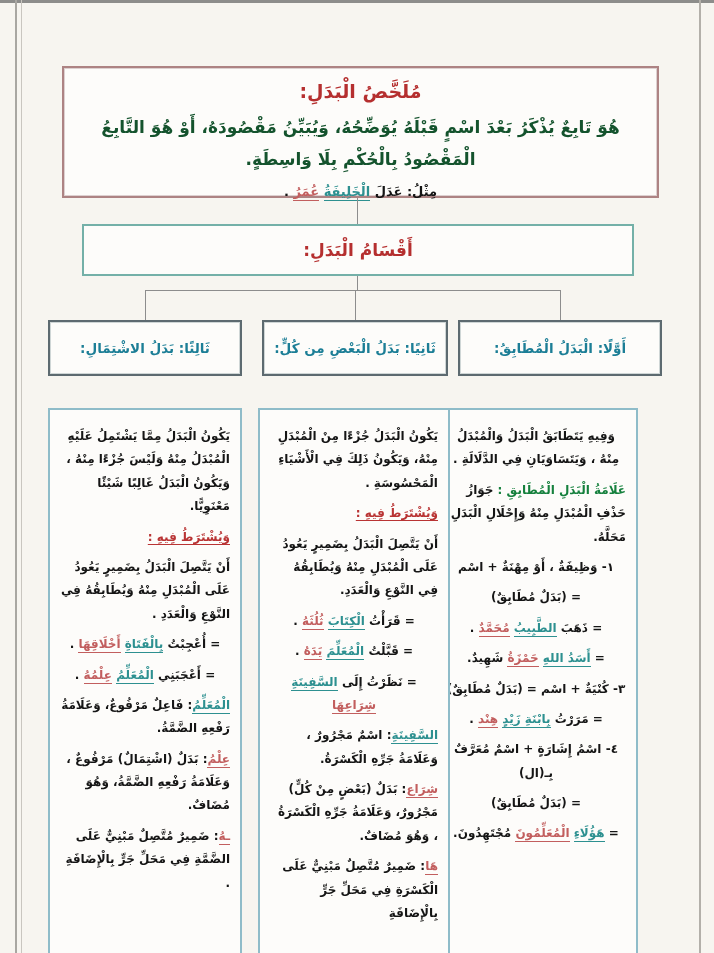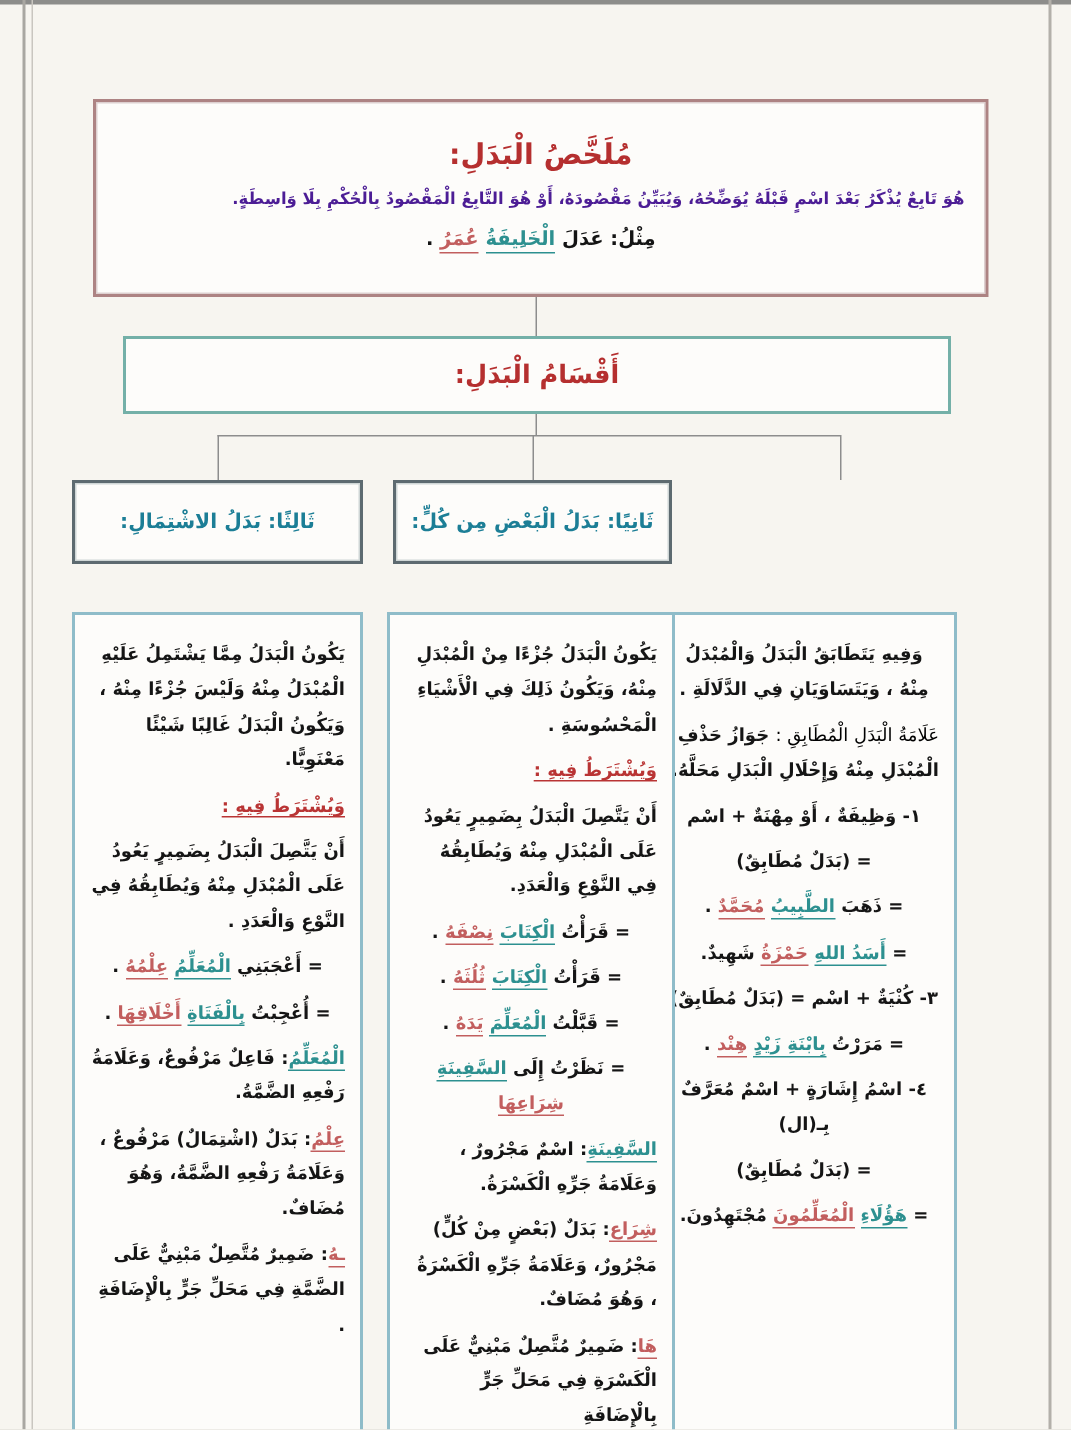--- a/index.html
+++ b/index.html
@@ -17,22 +17,22 @@
   .edge-top    { position:absolute; top:0; left:0; width:714px; height:3px; background:#8d8d8b; }
   .edge-left   { position:absolute; top:0; left:15px; width:2px; height:953px; background:#a9a7a2; }
   .edge-left2  { position:absolute; top:0; left:21px; width:1px; height:953px; background:#c9c6c0; }
   .edge-right  { position:absolute; top:0; left:699px; width:2px; height:953px; background:#b3b0aa; }
 
   .box { position:absolute; background:#fdfcfa; }
 
   
   .summary-box { left:62px; top:66px; width:597px; height:132px;
     border:2px solid #ad8383; box-shadow:0 0 0 1px #ddd0d0 inset; padding:10px 14px 6px; }
-  .summary-title { text-align:center; color:#b52f2f; font-size:19px; font-weight:bold; margin-top:14px; }
-  .summary-def { color:#4c1d95; font-size:11px; font-weight:bold; line-height:1.9; margin-top:9px; }
+  .summary-title { text-align:center; color:#b52f2f; font-size:19px; font-weight:bold; margin-top:2px; }
+  .summary-def { text-align:center; color:#14532d; font-size:17px; font-weight:bold; line-height:1.9; margin-top:9px; }
   .summary-ex { text-align:center; color:#141414; font-size:13px; font-weight:bold; margin-top:8px; }
 
   
   .sections-box { left:82px; top:224px; width:552px; height:52px;
     border:2px solid #74b0a8; display:flex; align-items:center; justify-content:center; }
   .sections-title { color:#b52f2f; font-size:17px; font-weight:bold; }
 
   
   .conn { position:absolute; background:#8d8d8d; }
   .conn-v { width:1px; }
@@ -47,21 +47,21 @@
   .hdr-third  { left:48px;  top:320px; width:194px; }
 
   
   .col-body { top:384px; border:2px solid #8fbcc9; padding:8px 8px; overflow:hidden;margin-top:24px; }
   .body-first  { left:434px; width:204px; height:552px; }
   .body-second { left:258px; width:192px; height:560px; }
   .body-third  { left:48px;  width:194px; height:552px; }
 
   .col-body p { font-size:12px; line-height:1.95; color:#151515; margin:7px 2px; text-align:center; font-weight:bold; }
   .col-body p.rtxt { text-align:right; }
-  .red  { color:#000000; font-weight:normal; }
+  .red  { color:#15803d; font-weight:bold; }
   .cond-label { color:#b93434; font-weight:bold; text-decoration:underline; text-underline-offset:3px; }
   .w-teal { color:#2d9090; border-bottom:1.5px solid #2d9090; padding-bottom:1px; font-weight:bold; }
   .w-red  { color:#c25e5e; border-bottom:1.5px solid #c25e5e; padding-bottom:1px; font-weight:bold; }
 </style>
 </head>
 <body>
 
 <div class="page">
   <div class="edge-top"></div>
   <div class="edge-left"></div>
@@ -83,20 +83,23 @@
   <div class="conn conn-v" style="left:357px; top:276px; height:14px;"></div>
   <div class="conn conn-h" style="left:145px; top:290px; width:415px;"></div>
   <div class="conn conn-v" style="left:145px; top:290px; height:30px;"></div>
   <div class="conn conn-v" style="left:355px; top:290px; height:30px;"></div>
   <div class="conn conn-v" style="left:560px; top:290px; height:30px;"></div>
 
   <div class="box sections-box">
     <div class="sections-title">أَقْسَامُ الْبَدَلِ:</div>
   </div>
 
+  <div class="box col-header hdr-first">
+    <span>أَوَّلًا: الْبَدَلُ الْمُطَابِقُ:</span>
+  </div>
   <div class="box col-header hdr-second">
     <span>ثَانِيًا: بَدَلُ الْبَعْضِ مِن كُلٍّ:</span>
   </div>
   <div class="box col-header hdr-third">
     <span>ثَالِثًا: بَدَلُ الاشْتِمَالِ:</span>
   </div>
 
   <div class="box col-body body-first">
     <p>وَفِيهِ يَتَطَابَقُ الْبَدَلُ وَالْمُبْدَلُ مِنْهُ ، وَيَتَسَاوَيَانِ فِي الدَّلَالَةِ .</p>
     <p class="rtxt"><span class="red">عَلَامَةُ الْبَدَلِ الْمُطَابِقِ :</span> <span>جَوَازُ حَذْفِ الْمُبْدَلِ مِنْهُ وَإِحْلَالِ الْبَدَلِ مَحَلَّهُ.</span></p>
@@ -108,32 +111,31 @@
     <p><span>= مَرَرْتُ</span> <span class="w-teal">بِابْنَةِ زَيْدٍ</span> <span class="w-red">هِنْد</span> <span>.</span></p>
     <p class="red">٤- اسْمُ إِشَارَةٍ + اسْمٌ مُعَرَّفٌ بِـ(ال)</p>
     <p class="red">= (بَدَلٌ مُطَابِقٌ)</p>
     <p><span>=</span> <span class="w-teal">هَؤُلَاءِ</span> <span class="w-red">الْمُعَلِّمُونَ</span> <span>مُجْتَهِدُونَ.</span></p>
   </div>
 
   <div class="box col-body body-second">
     <p class="rtxt">يَكُونُ الْبَدَلُ جُزْءًا مِنْ الْمُبْدَلِ مِنْهُ، وَيَكُونُ ذَلِكَ فِي الْأَشْيَاءِ الْمَحْسُوسَةِ .</p>
     <p class="rtxt"><span class="cond-label">وَيُشْتَرَطُ فِيهِ :</span></p>
     <p class="rtxt">أَنْ يَتَّصِلَ الْبَدَلُ بِضَمِيرٍ يَعُودُ عَلَى الْمُبْدَلِ مِنْهُ وَيُطَابِقُهُ فِي النَّوْعِ وَالْعَدَدِ.</p>
-    <p><span>= قَرَأْتُ</span> <span class="w-teal">الْكِتَابَ</span> <span class="w-red">نِصْفَهُ</span> <span>.</span></p>
     <p><span>= قَرَأْتُ</span> <span class="w-teal">الْكِتَابَ</span> <span class="w-red">ثُلُثَهُ</span> <span>.</span></p>
     <p><span>= قَبَّلْتُ</span> <span class="w-teal">الْمُعَلِّمَ</span> <span class="w-red">يَدَهُ</span> <span>.</span></p>
     <p><span>= نَظَرْتُ إِلَى</span> <span class="w-teal">السَّفِينَةِ</span> <span class="w-red">شِرَاعِهَا</span></p>
     <p class="rtxt"><span class="w-teal">السَّفِينَةِ</span><span>: اسْمٌ مَجْرُورٌ ، وَعَلَامَةُ جَرِّهِ الْكَسْرَةُ.</span></p>
     <p class="rtxt"><span class="w-red">شِرَاع</span><span>: بَدَلٌ (بَعْضٍ مِنْ كُلٍّ) مَجْرُورٌ، وَعَلَامَةُ جَرِّهِ الْكَسْرَةُ ، وَهُوَ مُضَافٌ.</span></p>
     <p class="rtxt"><span class="w-red">هَا</span><span>: ضَمِيرٌ مُتَّصِلٌ مَبْنِيٌّ عَلَى الْكَسْرَةِ فِي مَحَلِّ جَرٍّ بِالْإِضَافَةِ</span></p>
   </div>
 
   <div class="box col-body body-third">
     <p class="rtxt">يَكُونُ الْبَدَلُ مِمَّا يَشْتَمِلُ عَلَيْهِ الْمُبْدَلُ مِنْهُ وَلَيْسَ جُزْءًا مِنْهُ ، وَيَكُونُ الْبَدَلُ غَالِبًا شَيْئًا مَعْنَوِيًّا.</p>
     <p class="rtxt"><span class="cond-label">وَيُشْتَرَطُ فِيهِ :</span></p>
     <p class="rtxt">أَنْ يَتَّصِلَ الْبَدَلُ بِضَمِيرٍ يَعُودُ عَلَى الْمُبْدَلِ مِنْهُ وَيُطَابِقُهُ فِي النَّوْعِ وَالْعَدَدِ .</p>
+    <p><span>= أُعْجِبْتُ</span> <span class="w-teal">بِالْفَتَاةِ</span> <span class="w-red">أَخْلَاقِهَا</span> <span>.</span></p>
     <p><span>= أَعْجَبَنِي</span> <span class="w-teal">الْمُعَلِّمُ</span> <span class="w-red">عِلْمُهُ</span> <span>.</span></p>
-    <p><span>= أُعْجِبْتُ</span> <span class="w-teal">بِالْفَتَاةِ</span> <span class="w-red">أَخْلَاقِهَا</span> <span>.</span></p>
     <p class="rtxt"><span class="w-teal">الْمُعَلِّمُ</span><span>: فَاعِلٌ مَرْفُوعٌ، وَعَلَامَةُ رَفْعِهِ الضَّمَّةُ.</span></p>
     <p class="rtxt"><span class="w-red">عِلْمُ</span><span>: بَدَلٌ (اشْتِمَالٌ) مَرْفُوعٌ ، وَعَلَامَةُ رَفْعِهِ الضَّمَّةُ، وَهُوَ مُضَافٌ.</span></p>
     <p class="rtxt"><span class="w-red">ـهُ</span><span>: ضَمِيرٌ مُتَّصِلٌ مَبْنِيٌّ عَلَى الضَّمَّةِ فِي مَحَلِّ جَرٍّ بِالْإِضَافَةِ .</span></p>
   </div>
 </div>
 
 </body></html>

